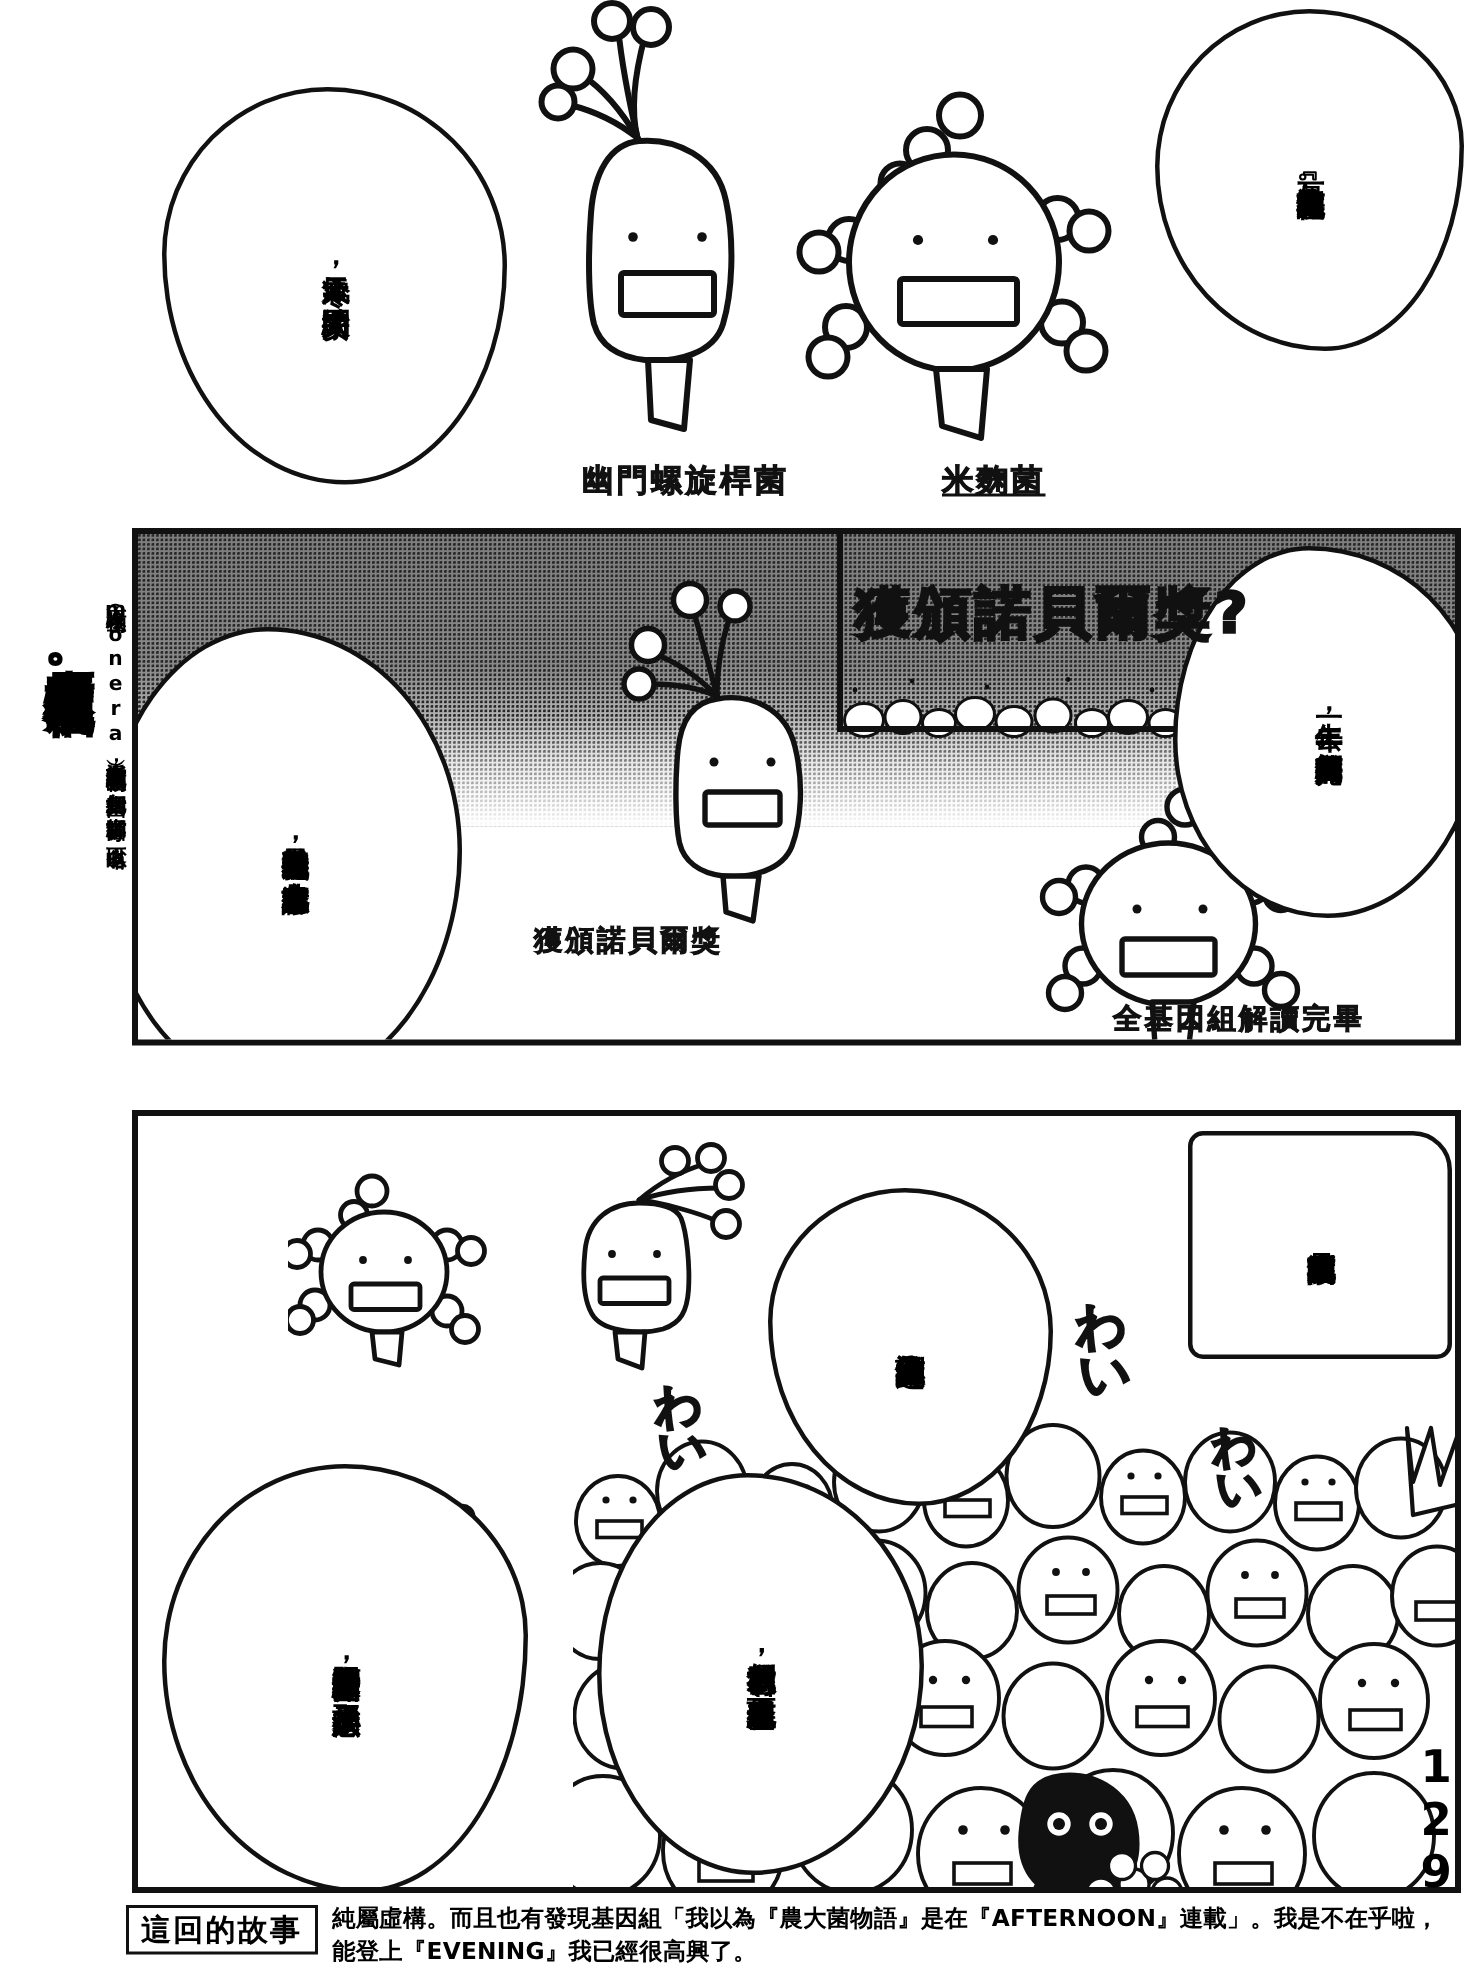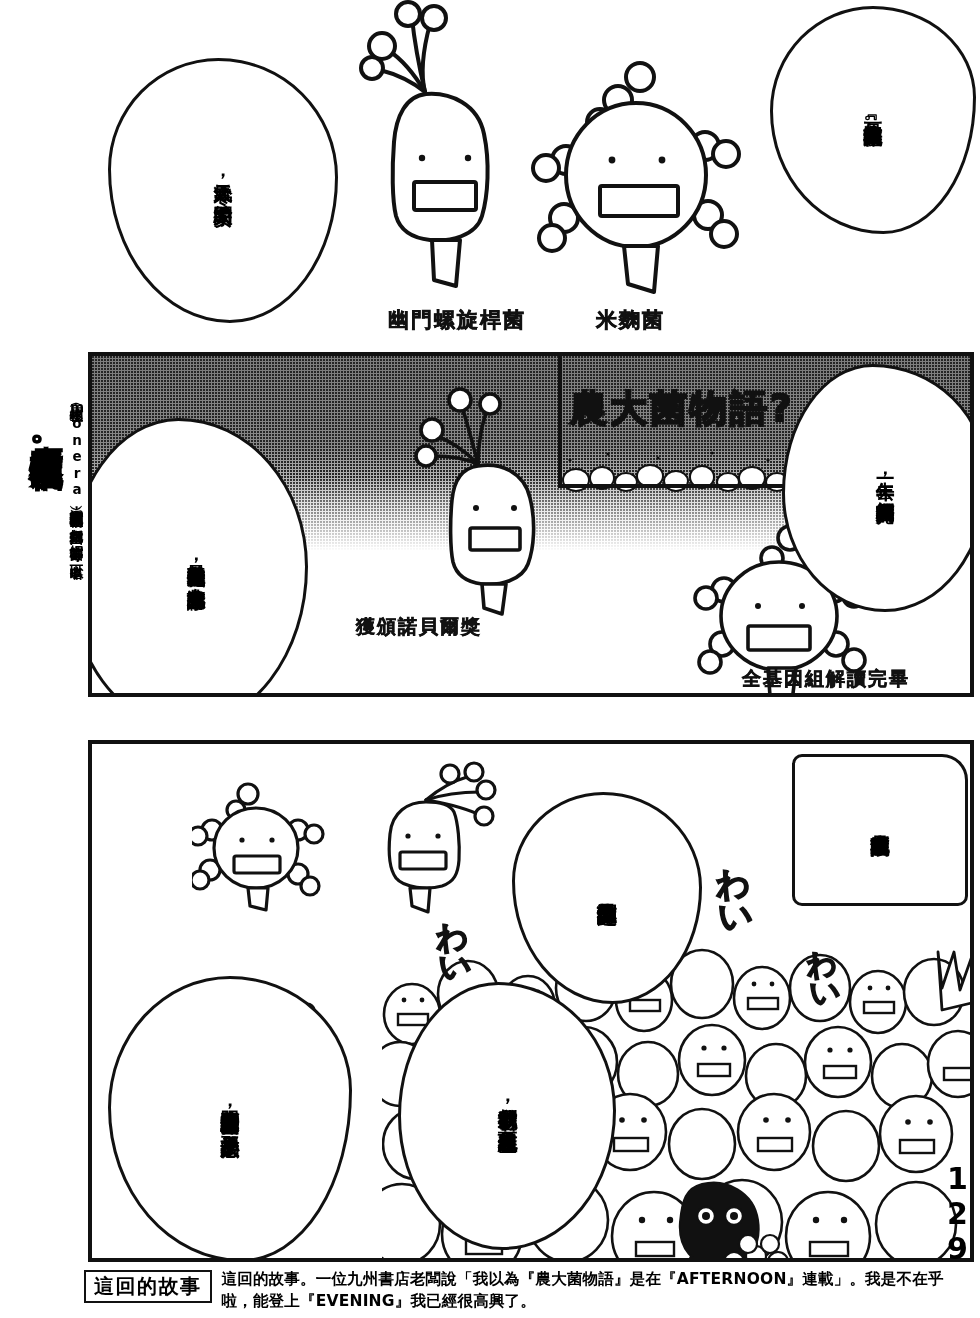--- a/index.html
+++ b/index.html
@@ -247,21 +247,21 @@
 
     <div class="bubble blob-b" style="left:770px;top:6px;width:206px;height:228px;">
       <div class="vtext" style="max-height:190px;">這是『農大菌物語』年後第一砲。</div>
     </div>
     <svg class="tail" style="left:742px;top:86px;" width="38" height="46" viewBox="0 0 38 46">
       <path d="M36,4 L4,18 L36,40 Z" fill="#fff" stroke="#111" stroke-width="3.5" stroke-linejoin="round"></path>
       <rect x="32" y="2" width="6" height="42" fill="#fff" stroke="none"></rect>
     </svg>
 
     <div class="charlabel" style="left:352px;top:306px;padding-left:36px;">幽門螺旋桿菌</div>
-    <div class="charlabel" style="left:596px;top:306px;">米麴菌</div>
+    <div class="charlabel" style="left:628px;top:306px;text-decoration:underline;">米麴菌</div>
   </div>
 
   <div class="panel" style="left:88px;top:352px;width:886px;height:345px;">
     <div class="tone"></div>
 
     <div style="position:absolute;left:466px;top:-4px;width:4px;height:134px;background:#111;z-index:6;"></div>
     <div style="position:absolute;left:466px;top:128px;width:404px;height:4px;background:#111;z-index:6;"></div>
 
     <svg class="crowd" style="left:470px;top:92px;" width="400" height="44" viewBox="0 0 400 44">
       <g fill="#fff" stroke="#111" stroke-width="2">
@@ -283,21 +283,21 @@
         <circle cx="8" cy="12" r="1.6"></circle>
           <circle cx="46" cy="6" r="1.6"></circle>
         <circle cx="96" cy="10" r="1.6"></circle>
           <circle cx="150" cy="5" r="1.6"></circle>
         <circle cx="206" cy="12" r="1.6"></circle>
           <circle cx="262" cy="7" r="1.6"></circle>
         <circle cx="318" cy="14" r="1.6"></circle>
       </g>
     </svg>
 
-    <div class="sfx-big" style="left:478px;top:28px;font-size:37px;">農大菌物語?</div>
+    <div class="sfx-big" style="left:478px;top:28px;font-size:37px;">獲頒諾貝爾獎?</div>
 
     <svg class="microbe" style="left:290px;top:30px;" width="190" height="230" viewBox="0 0 190 230">
       <g fill="none" stroke="#111" stroke-width="3.6" stroke-linecap="round" stroke-linejoin="round">
         <path d="M96,78 C80,62 66,54 54,50"></path>
         <path d="M96,78 C82,72 68,70 52,70"></path>
         <path d="M96,78 C90,54 84,34 80,20"></path>
         <path d="M96,78 C96,58 100,36 106,22"></path>
         <circle cx="50" cy="44" r="11" fill="#fff"></circle>
         <circle cx="44" cy="70" r="10" fill="#fff"></circle>
         <circle cx="78" cy="14" r="11" fill="#fff"></circle>
@@ -548,16 +548,16 @@
 
   <div class="side-col">
     <div class="side-note">原核生物（monera）泛指所有沒有細胞核的生物，包括真細菌、古細菌等等…以下省略。</div>
     <div class="side-title">來自原核生物國度的祝福。</div>
   </div>
 
   <div class="pageno">129</div>
 
   <div class="footer">
     <div class="footer-box">這回的故事</div>
-    <div class="footer-text">這回的故事。一位九州書店老闆說「我以為『農大菌物語』是在『AFTERNOON』連載」。我是不在乎啦，能登上『EVENING』我已經很高興了。</div>
+    <div class="footer-text">純屬虛構。而且也有發現基因組「我以為『農大菌物語』是在『AFTERNOON』連載」。我是不在乎啦，能登上『EVENING』我已經很高興了。</div>
   </div>
 
 </div>
 
 </body></html>

